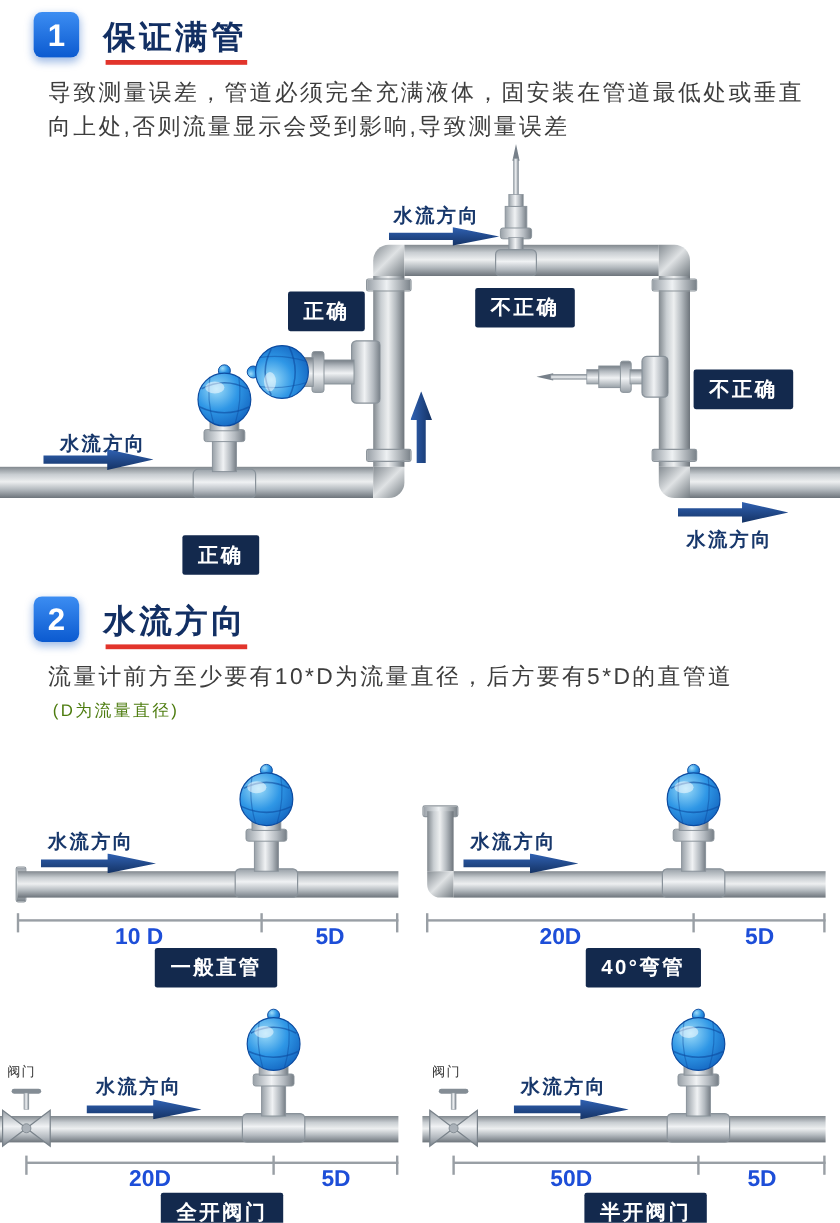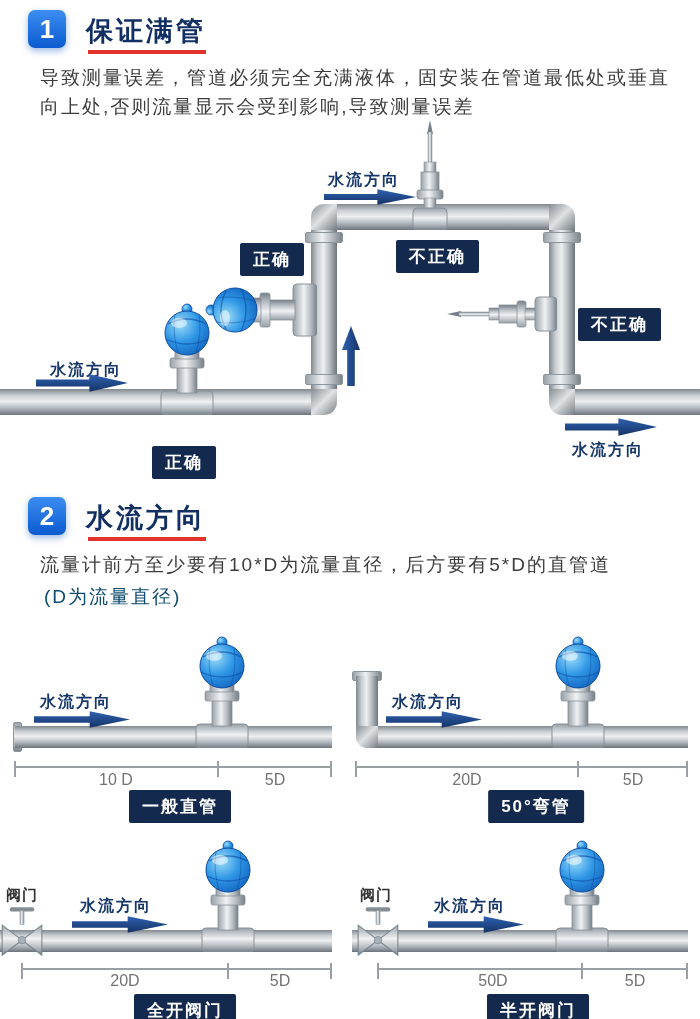--- a/index.html
+++ b/index.html
@@ -14,44 +14,44 @@
     position:absolute;width:38px;height:38px;border-radius:7px;
     background:linear-gradient(180deg,#3c8df2 0%,#0b5ad0 100%);
     color:#fff;font-size:26px;font-weight:bold;
     display:flex;align-items:center;justify-content:center;
     box-shadow:0 3px 7px rgba(12,82,190,.4);
   }
   .sec-title{position:absolute;font-size:27px;font-weight:bold;color:#122f63;letter-spacing:3px;white-space:nowrap}
   .underline{position:absolute;height:4px;background:#e2342b}
   .body-text{position:absolute;font-size:19px;color:#3d3d3d;letter-spacing:2px;line-height:1.5}
   .nowrap{white-space:nowrap}
-  .note{position:absolute;font-size:19px;color:#0c4a6e;letter-spacing:2px;white-space:nowrap}
+  .note{position:absolute;font-size:14px;color:#4d7c0f;letter-spacing:2px;white-space:nowrap}
   
   .pipe-h{position:absolute;background:linear-gradient(180deg,#81888e 0%,#c9ced2 25%,#edeff0 48%,#b5bbc0 72%,#6d747b 100%)}
   .pipe-v{position:absolute;background:linear-gradient(90deg,#81888e 0%,#c9ced2 25%,#edeff0 48%,#b5bbc0 72%,#6d747b 100%)}
   .elbow{position:absolute;background:linear-gradient(135deg,#868d93 0%,#dfe2e4 48%,#747c82 100%)}
   .collar-v{position:absolute;background:linear-gradient(90deg,#9aa1a8,#eef1f3 45%,#7c848b);border:1px solid #8d959c;border-radius:2px}
   .collar-h{position:absolute;background:linear-gradient(180deg,#9aa1a8,#eef1f3 45%,#7c848b);border:1px solid #8d959c;border-radius:2px}
   
   .tag{
     position:absolute;background:#13294d;color:#fff;font-size:17px;font-weight:bold;
     letter-spacing:2px;padding:5px 13px;border-radius:2px;white-space:nowrap;
   }
   .centered{transform:translateX(-50%)}
   .flow-label{position:absolute;font-size:16px;font-weight:bold;color:#17376b;letter-spacing:2px;white-space:nowrap}
-  .valve-label{position:absolute;font-size:15px;font-weight:bold;color:#333;letter-spacing:1px;white-space:nowrap}
+  .valve-label{position:absolute;font-size:11px;font-weight:normal;color:#333;letter-spacing:1px;white-space:nowrap}
   
   .arrow-r{position:absolute;background:linear-gradient(180deg,#3062b4,#143263);
     clip-path:polygon(0 31%,58% 31%,58% 2%,100% 50%,58% 98%,58% 69%,0 69%)}
   .arrow-up{position:absolute;background:linear-gradient(90deg,#3062b4,#143263);
     clip-path:polygon(50% 0,100% 40%,71% 40%,71% 100%,29% 100%,29% 40%,0 40%)}
   
   .dimline{position:absolute;height:0;border-top:2px solid #999fa5}
   .tick{position:absolute;width:2px;height:16px;background:#999fa5;top:-7px}
-  .dim{position:absolute;transform:translateX(-50%);font-size:16px;font-weight:normal;color:#737373;white-space:nowrap}
+  .dim{position:absolute;transform:translateX(-50%);font-size:19px;font-weight:bold;color:#1d4ed8;white-space:nowrap}
   .meter{position:absolute}
 </style>
 </head>
 <body>
 
 <svg width="0" height="0" style="position:absolute" aria-hidden="true">
   <defs>
     <linearGradient id="gSilverV" x1="0" y1="0" x2="1" y2="0">
       <stop offset="0" stop-color="#98a0a7"></stop>
         <stop offset="0.45" stop-color="#f0f2f4"></stop>
@@ -195,21 +195,21 @@
     </svg>
   <span class="flow-label" style="left:392px;top:692px">水流方向</span>
   <div class="arrow-r" style="left:386px;top:711px;width:96px;height:17px"></div>
   <div class="dimline" style="left:356px;top:766px;width:332px">
     <div class="tick" style="left:-1px"></div>
     <div class="tick" style="left:221px"></div>
     <div class="tick" style="left:330px"></div>
   </div>
   <span class="dim" style="left:467px;top:771px">20D</span>
   <span class="dim" style="left:633px;top:771px">5D</span>
-  <div class="tag centered" style="left:536px;top:790px">50°弯管</div>
+  <div class="tag centered" style="left:536px;top:790px">40°弯管</div>
 </div>
 
 <div>
   <div class="pipe-h" style="left:0;top:930px;width:332px;height:22px"></div>
   <svg class="meter" style="left:0;top:906px;width:44px;height:52px">
       <use href="#sym-valve"></use>
     </svg>
   <span class="valve-label" style="left:6px;top:886px">阀门</span>
   <svg class="meter" style="left:183px;top:840px;width:90px;height:112px">
       <use href="#sym-flowmeter"></use>
@@ -235,16 +235,16 @@
   <svg class="meter" style="left:537px;top:840px;width:90px;height:112px">
       <use href="#sym-flowmeter"></use>
     </svg>
   <span class="flow-label" style="left:434px;top:896px">水流方向</span>
   <div class="arrow-r" style="left:428px;top:916px;width:96px;height:17px"></div>
   <div class="dimline" style="left:378px;top:968px;width:310px">
     <div class="tick" style="left:-1px"></div>
     <div class="tick" style="left:203px"></div>
     <div class="tick" style="left:308px"></div>
   </div>
-  <span class="dim" style="left:493px;top:972px">50D</span>
+  <span class="dim" style="left:476px;top:972px">50D</span>
   <span class="dim" style="left:635px;top:972px">5D</span>
   <div class="tag centered" style="left:538px;top:994px">半开阀门</div>
 </div>
 
 </body></html>

